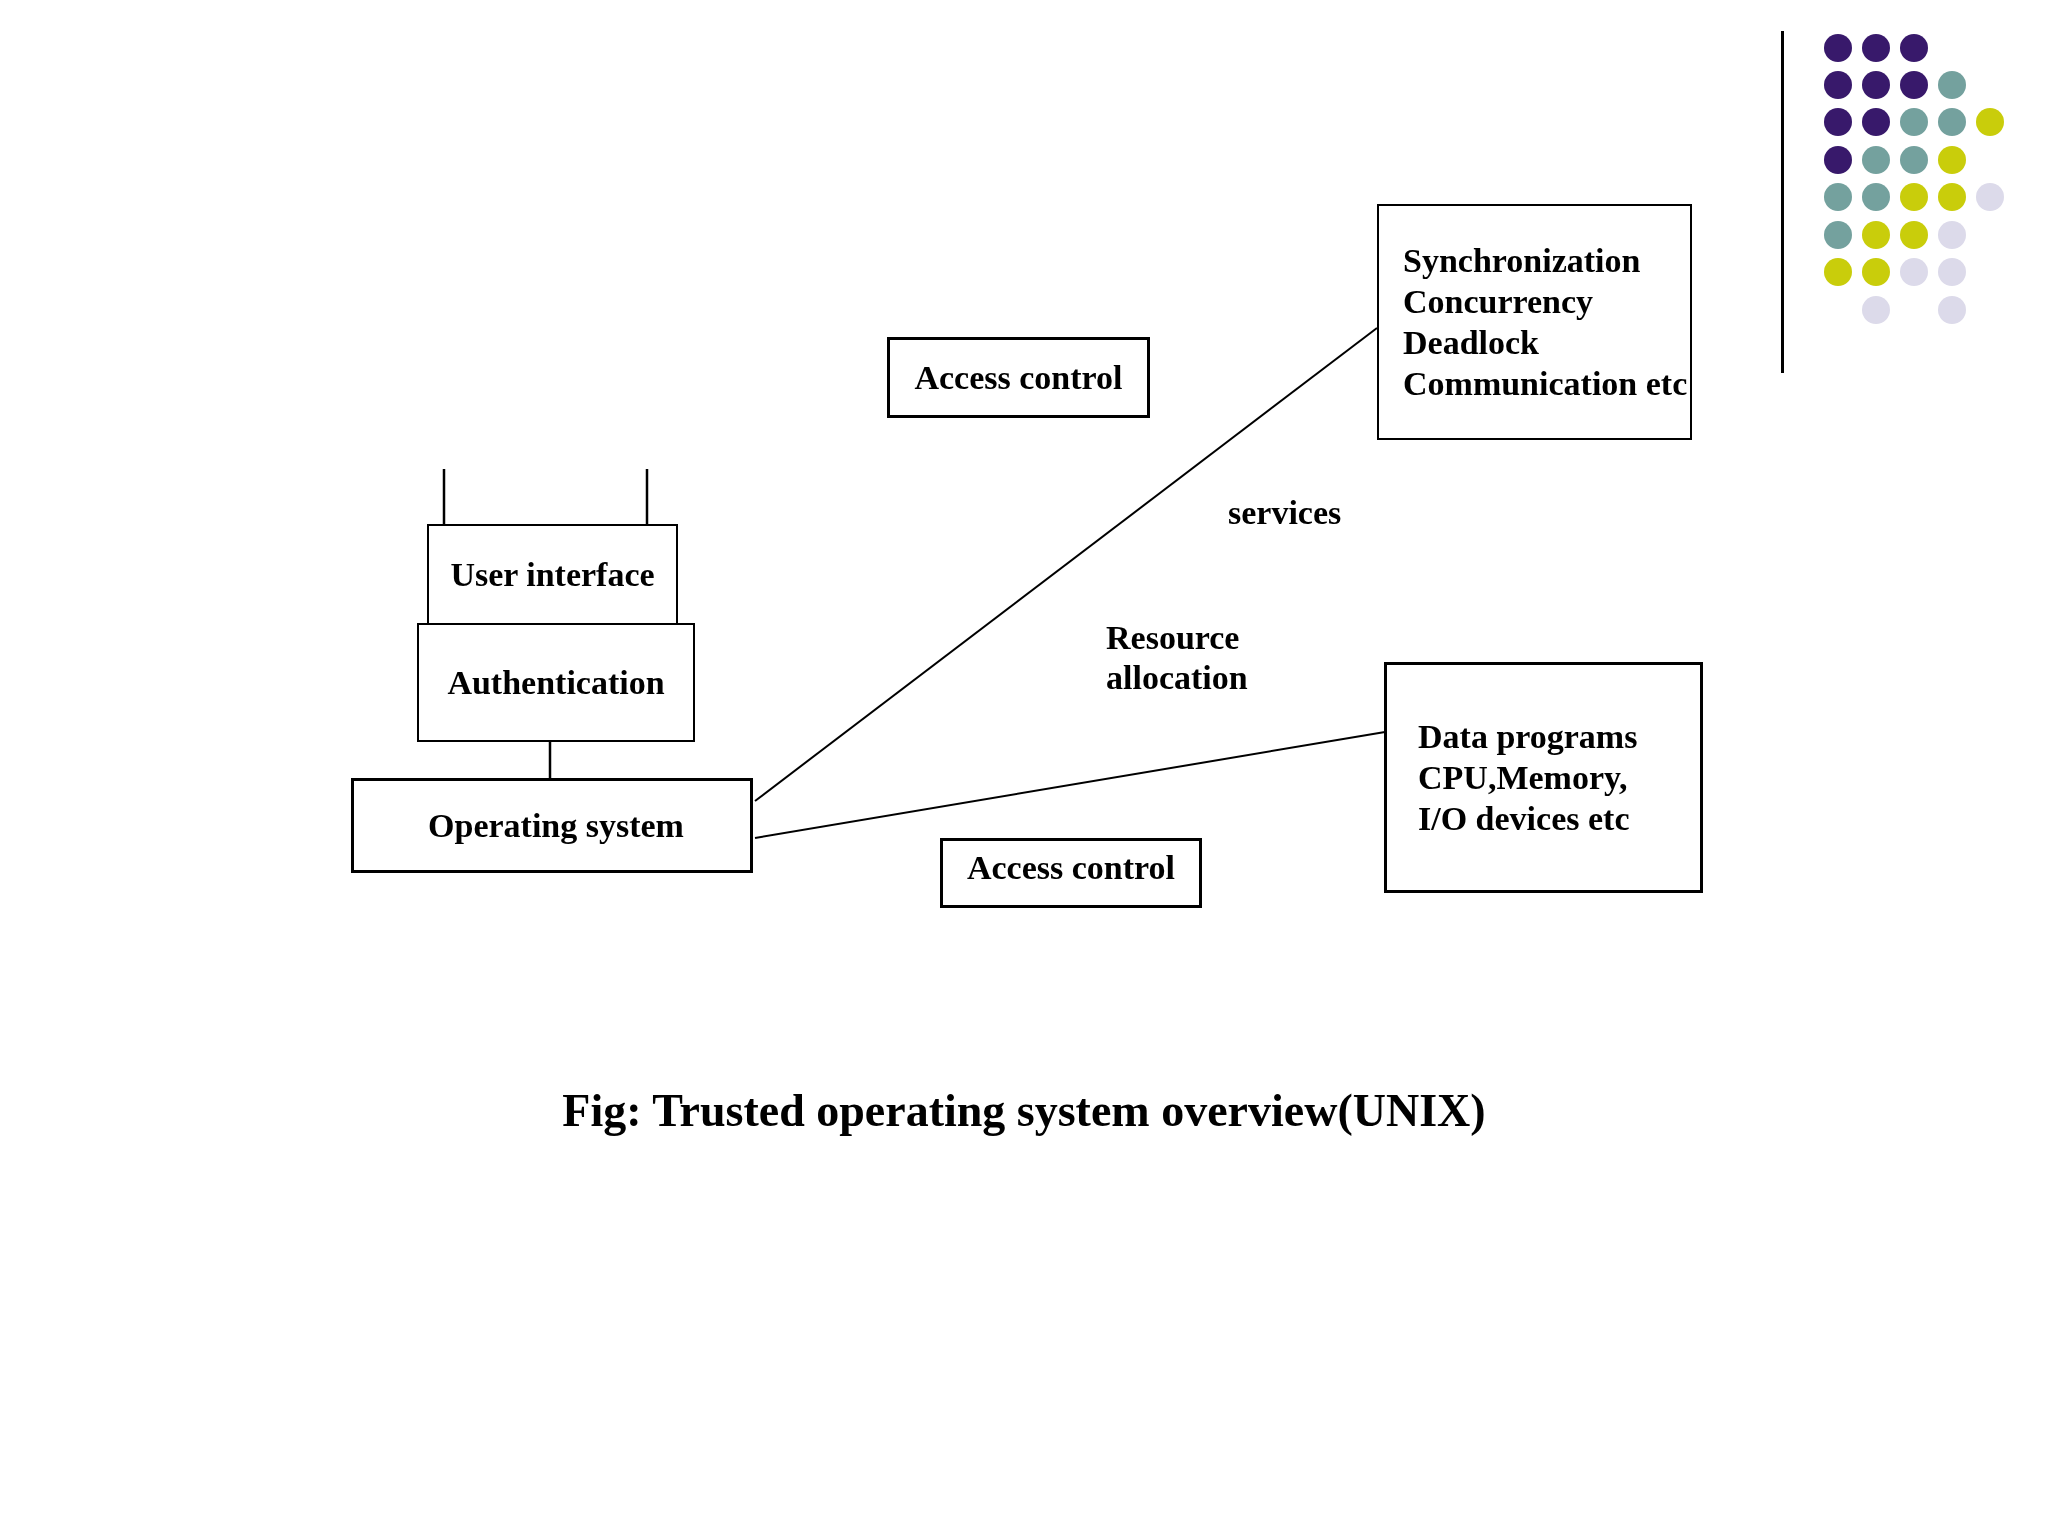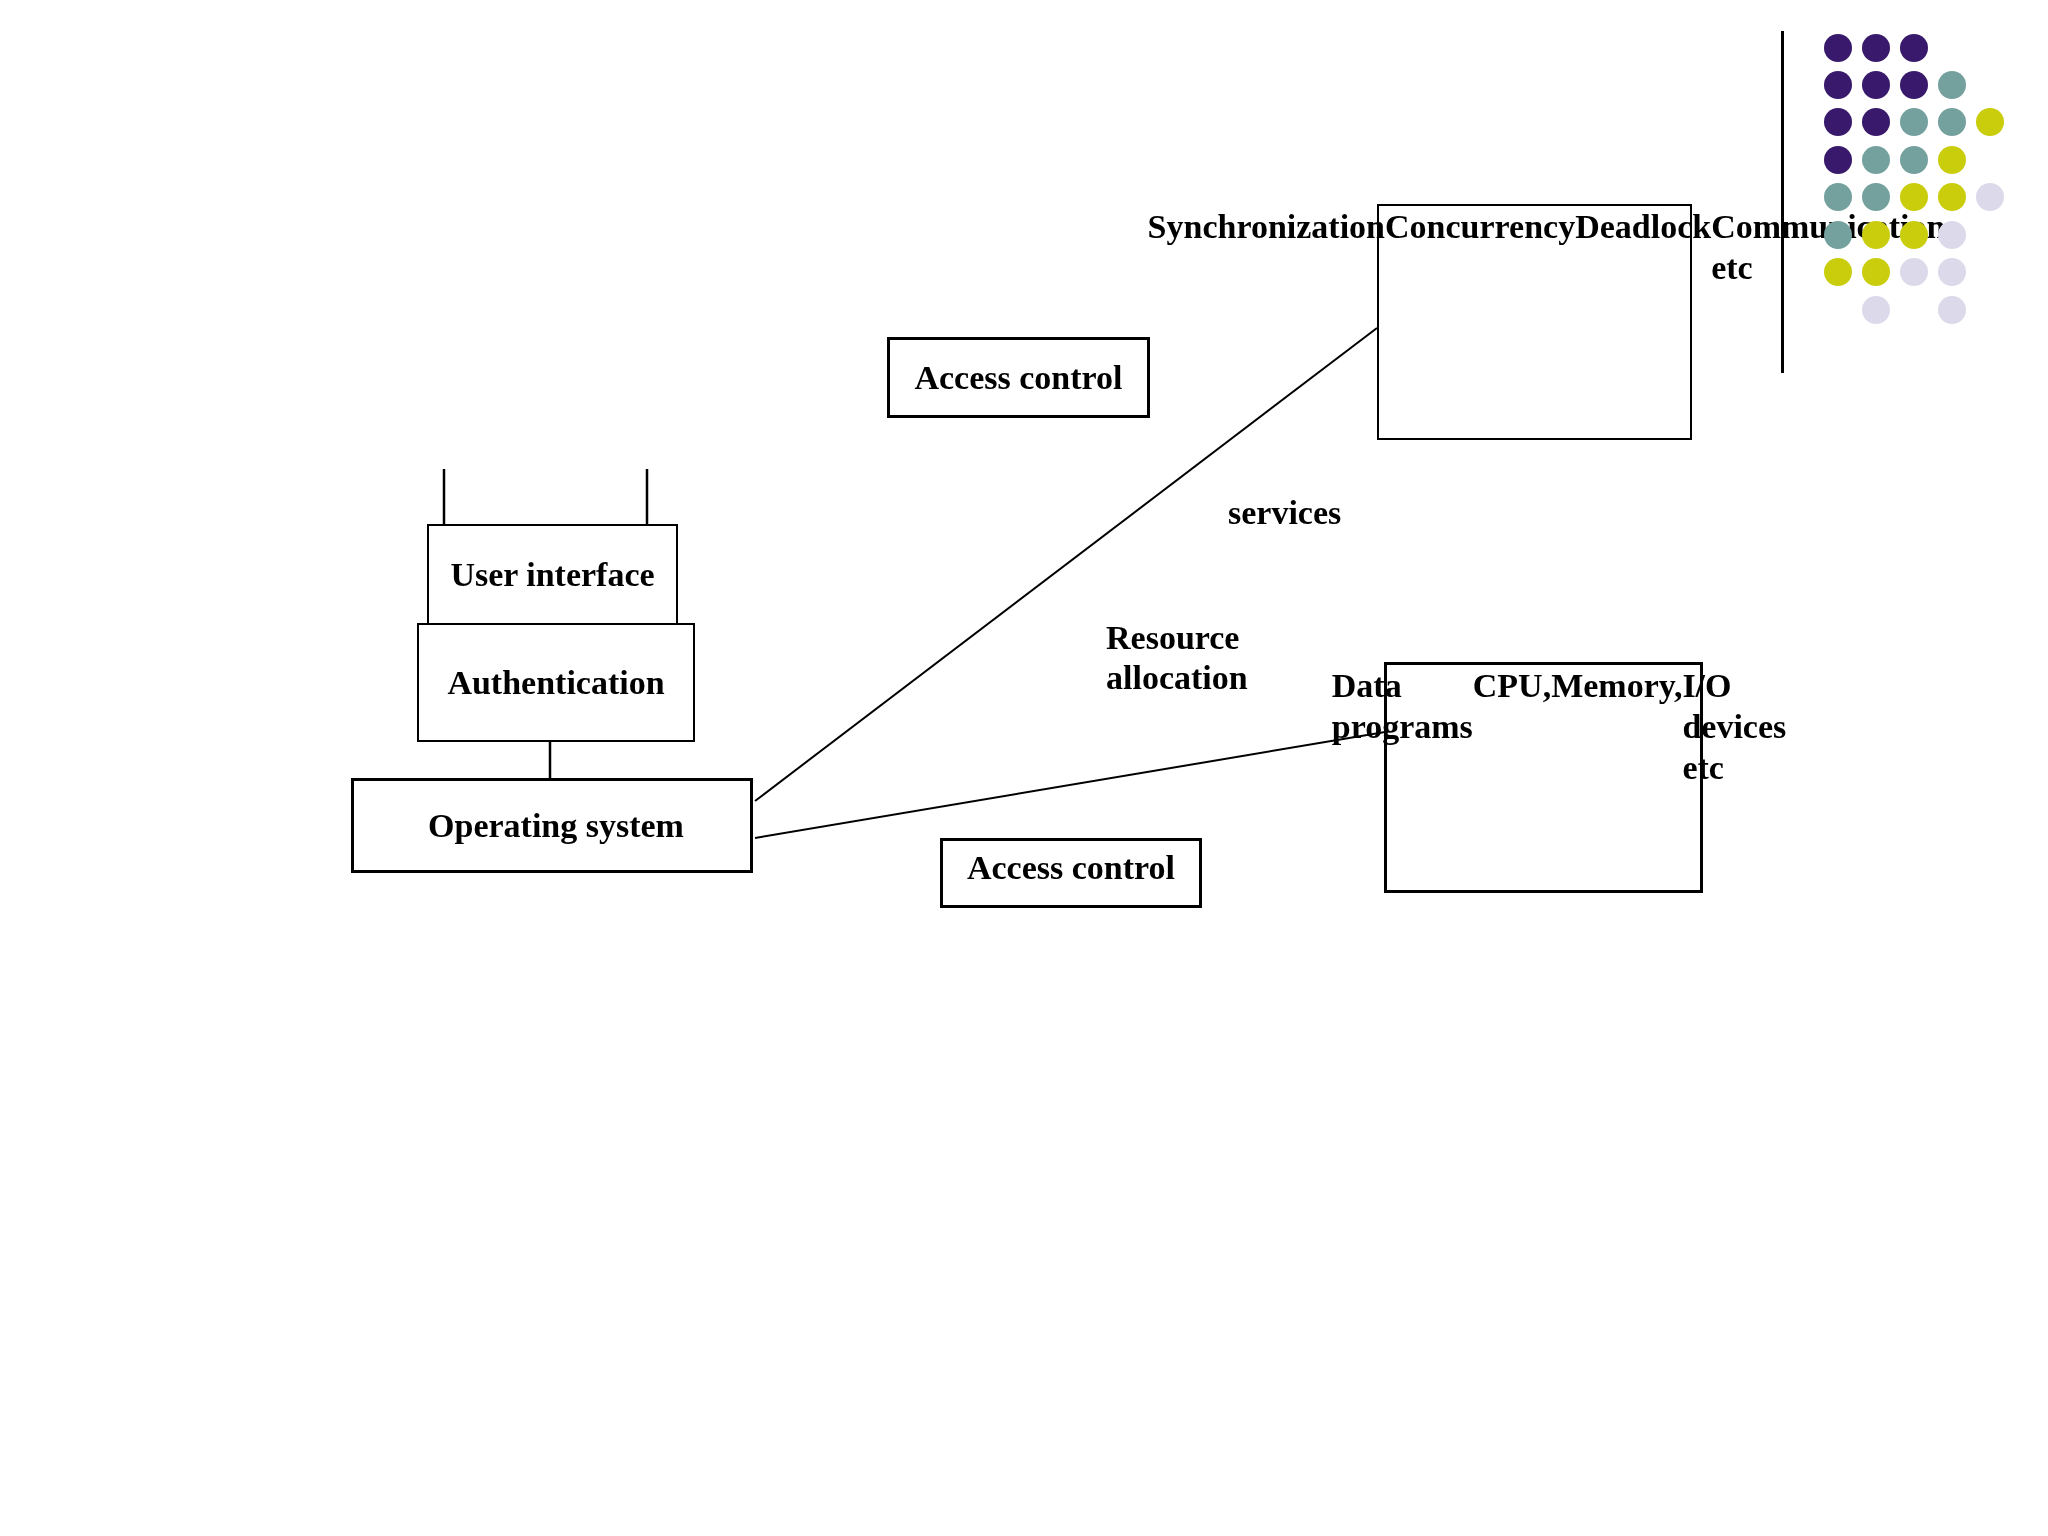--- a/index.html
+++ b/index.html
@@ -19,21 +19,21 @@
     background:#fff;
     display:flex;
     align-items:center;
     justify-content:center;
     font-size:34px;
     box-sizing:border-box;
     text-align:center;
   }
   .box.thick{border-width:3px;padding-left:8px;}
   .box.multiline{
-    flex-direction:row;
+    flex-direction:column;
     align-items:flex-start;
     justify-content:center;
     text-align:left;
     line-height:41px;
   }
   .box-users{left:419px;top:343px;width:273px;height:127px;}
   .box-user-interface{left:427px;top:524px;width:251px;height:101px;}
   .box-authentication{left:417px;top:623px;width:278px;height:119px;}
   .box-operating-system{left:351px;top:778px;width:402px;height:95px;}
   .box-access-control-top{left:887px;top:337px;width:263px;height:81px;border-width:3px;}
@@ -100,20 +100,21 @@
     <div>I/O devices etc</div>
   </div>
 
   <div class="edge-label label-services">services</div>
 
   <div class="edge-label label-resource-allocation">
     <div>Resource</div>
     <div>allocation</div>
   </div>
 
+  <div class="caption">Fig: Trusted operating system overview(UNIX)</div>
 
   <div class="divider"></div>
 
   <div class="dots" id="dots">
       <div class="dot" style="left: 1824px; top: 34px; background: rgb(56, 25, 107);"></div>
       <div class="dot" style="left: 1862px; top: 34px; background: rgb(56, 25, 107);"></div>
       <div class="dot" style="left: 1900px; top: 34px; background: rgb(56, 25, 107);"></div>
       <div class="dot" style="left: 1824px; top: 71px; background: rgb(56, 25, 107);"></div>
       <div class="dot" style="left: 1862px; top: 71px; background: rgb(56, 25, 107);"></div>
       <div class="dot" style="left: 1900px; top: 71px; background: rgb(56, 25, 107);"></div>

